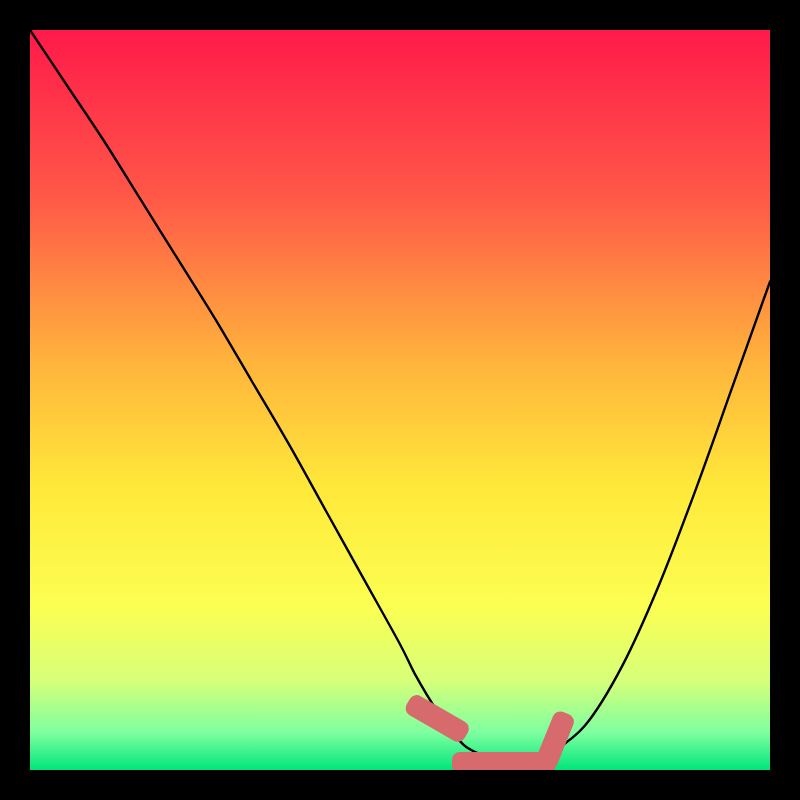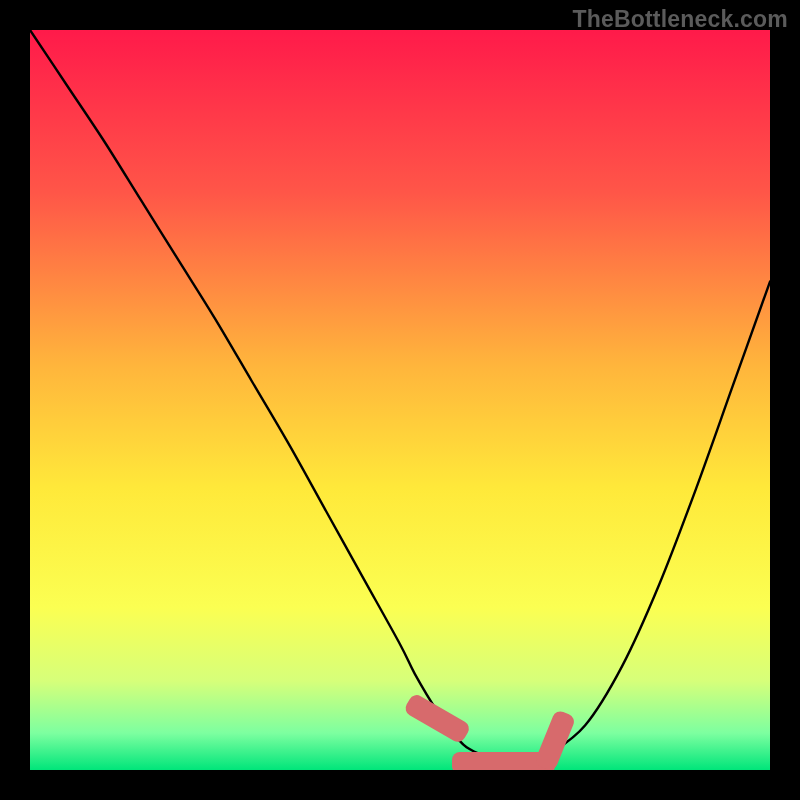--- a/index.html
+++ b/index.html
@@ -47,21 +47,20 @@
     position: absolute;
     background: #d76a6c;
     border-radius: 8px;
   }
 </style>
 </head>
 <body>
 
 <div class="frame">
 
-  <div class="watermark">TheBottleneck.com</div>
 
   <div class="plot">
     <svg class="bg-gradient" viewBox="0 0 740 740" preserveAspectRatio="none">
       <defs>
         <linearGradient id="gg" x1="0" y1="0" x2="0" y2="1">
             <stop offset="0%" stop-color="#ff1a4a"></stop>
             <stop offset="22%" stop-color="#ff5648"></stop>
             <stop offset="45%" stop-color="#ffb43c"></stop>
             <stop offset="62%" stop-color="#ffe93a"></stop>
             <stop offset="78%" stop-color="#fbff52"></stop>

